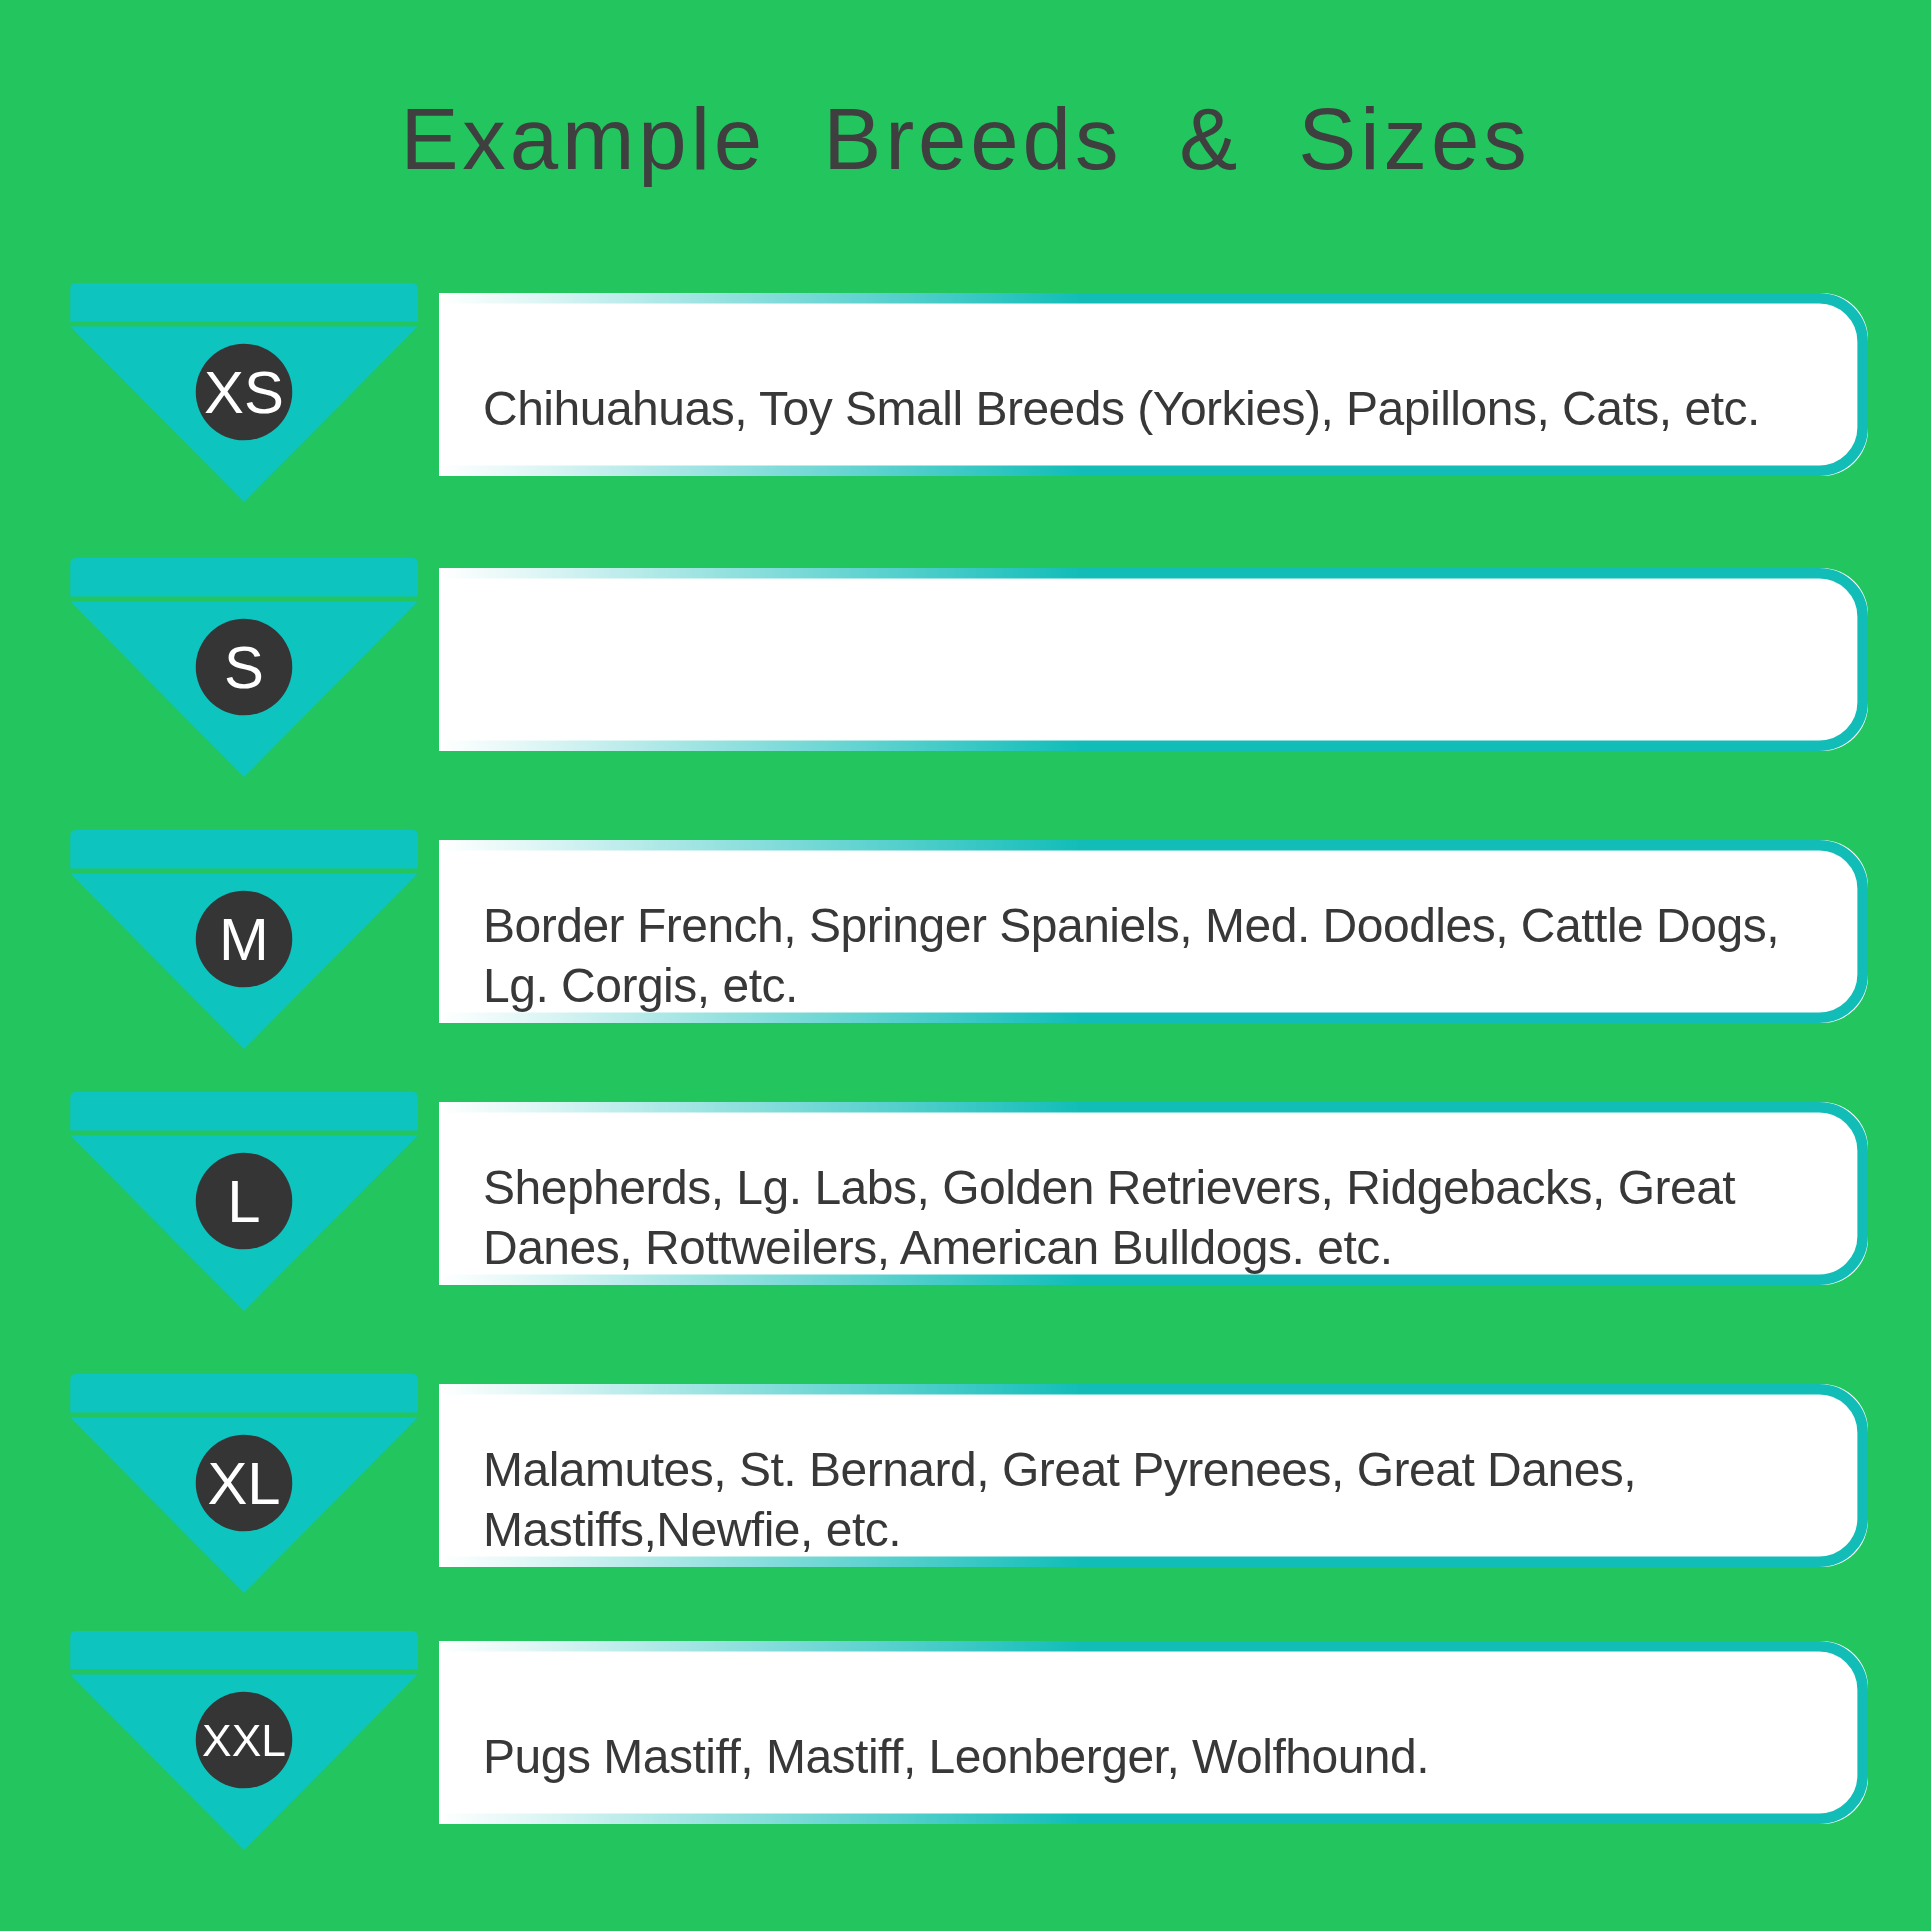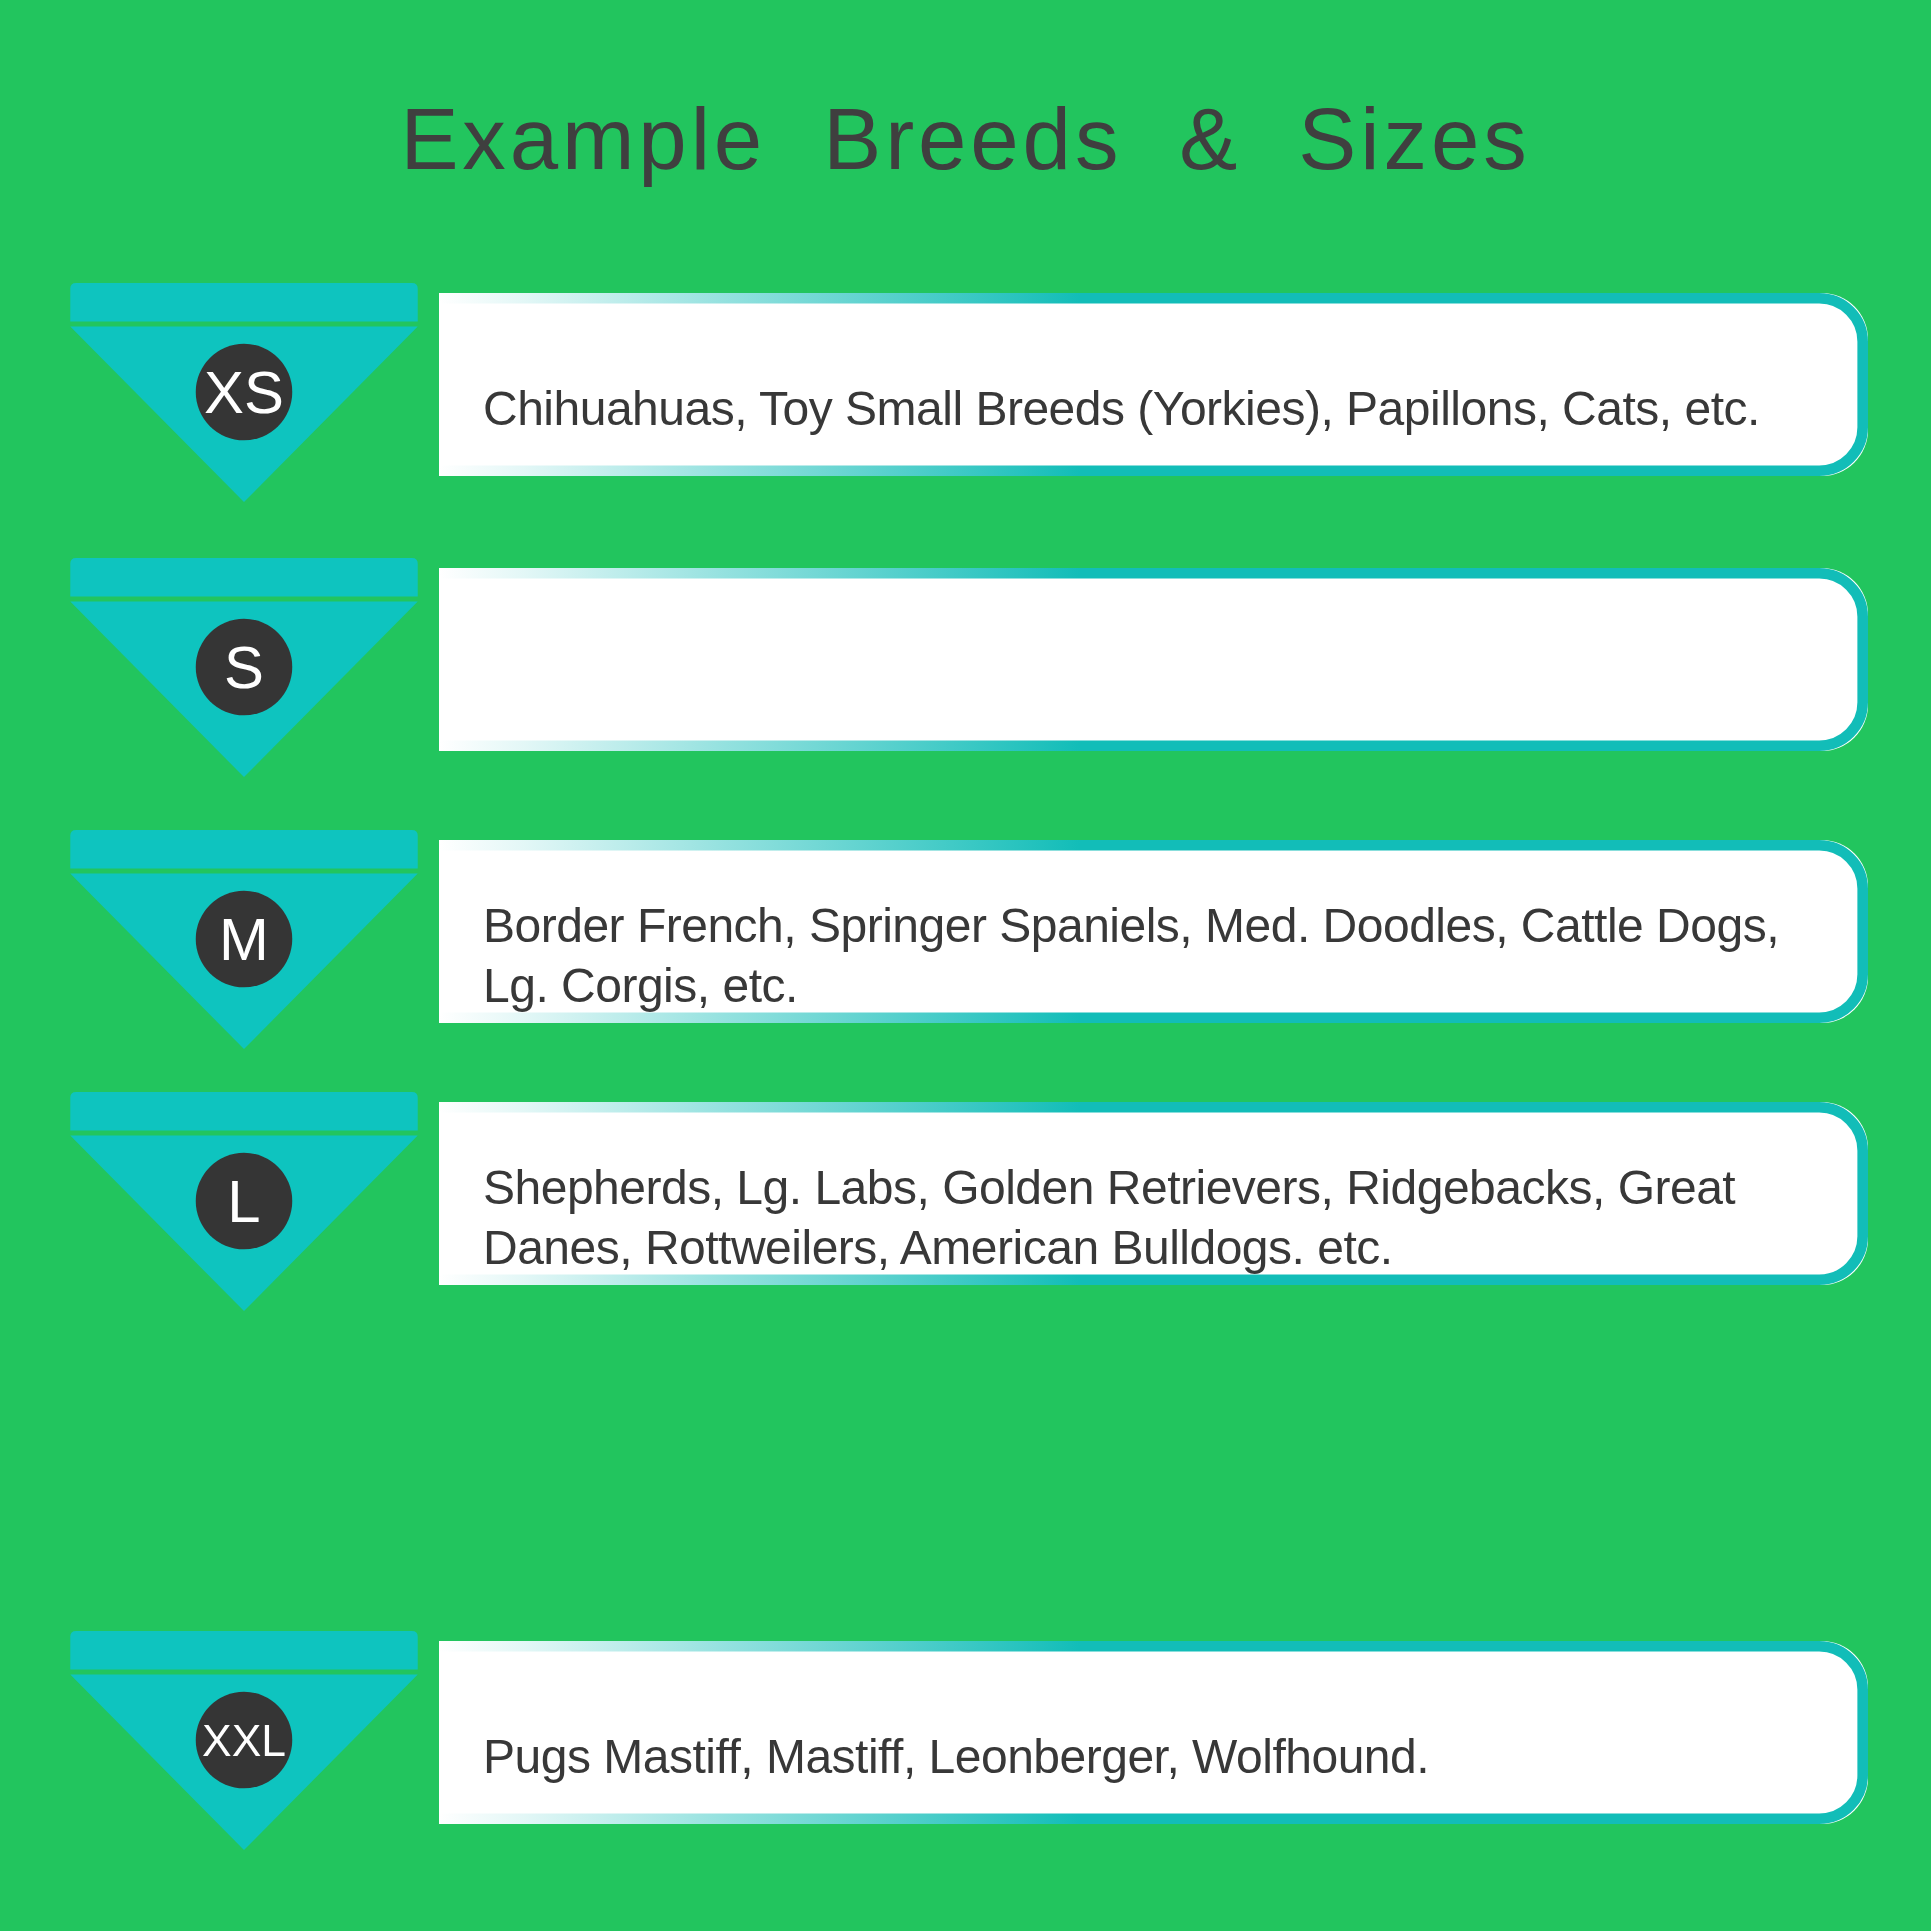--- a/index.html
+++ b/index.html
@@ -119,20 +119,35 @@
     </svg>
     <div class="box">
       <svg class="border" viewBox="0 0 1480 190" preserveAspectRatio="none">
         <path d="M 0 5.5 H 1429.5 A 45 45 0 0 1 1474.5 50.5 V 139.5 A 45 45 0 0 1 1429.5 184.5 H 0" fill="none" stroke="url(#borderGrad)" stroke-width="11"></path>
       </svg>
     </div>
     <div class="breeds">Shepherds, Lg. Labs, Golden Retrievers, Ridgebacks, Great
 Danes, Rottweilers, American Bulldogs. etc.</div>
   </div>
 
+  <div class="row" style="top:1384px">
+    <svg class="bandana" viewBox="0 0 360 230">
+      <path d="M 6 0 H 354 Q 360 0 360 6 V 40 H 0 V 6 Q 0 0 6 0 Z" fill="#0EC4BF"></path>
+      <polygon points="0,45 360,45 180,227" fill="#0EC4BF"></polygon>
+      <circle cx="180" cy="113" r="50" fill="#353535"></circle>
+      <text class="size-label" x="180" y="113" text-anchor="middle" dominant-baseline="central">XL</text>
+    </svg>
+    <div class="box">
+      <svg class="border" viewBox="0 0 1480 190" preserveAspectRatio="none">
+        <path d="M 0 5.5 H 1429.5 A 45 45 0 0 1 1474.5 50.5 V 139.5 A 45 45 0 0 1 1429.5 184.5 H 0" fill="none" stroke="url(#borderGrad)" stroke-width="11"></path>
+      </svg>
+    </div>
+    <div class="breeds">Malamutes, St. Bernard, Great Pyrenees, Great Danes,
+Mastiffs,Newfie, etc.</div>
+  </div>
 
   <div class="row" style="top:1641px">
     <svg class="bandana" viewBox="0 0 360 230">
       <path d="M 6 0 H 354 Q 360 0 360 6 V 40 H 0 V 6 Q 0 0 6 0 Z" fill="#0EC4BF"></path>
       <polygon points="0,45 360,45 180,227" fill="#0EC4BF"></polygon>
       <circle cx="180" cy="113" r="50" fill="#353535"></circle>
       <text class="size-label xxl" x="180" y="113" text-anchor="middle" dominant-baseline="central">XXL</text>
     </svg>
     <div class="box">
       <svg class="border" viewBox="0 0 1480 190" preserveAspectRatio="none">

